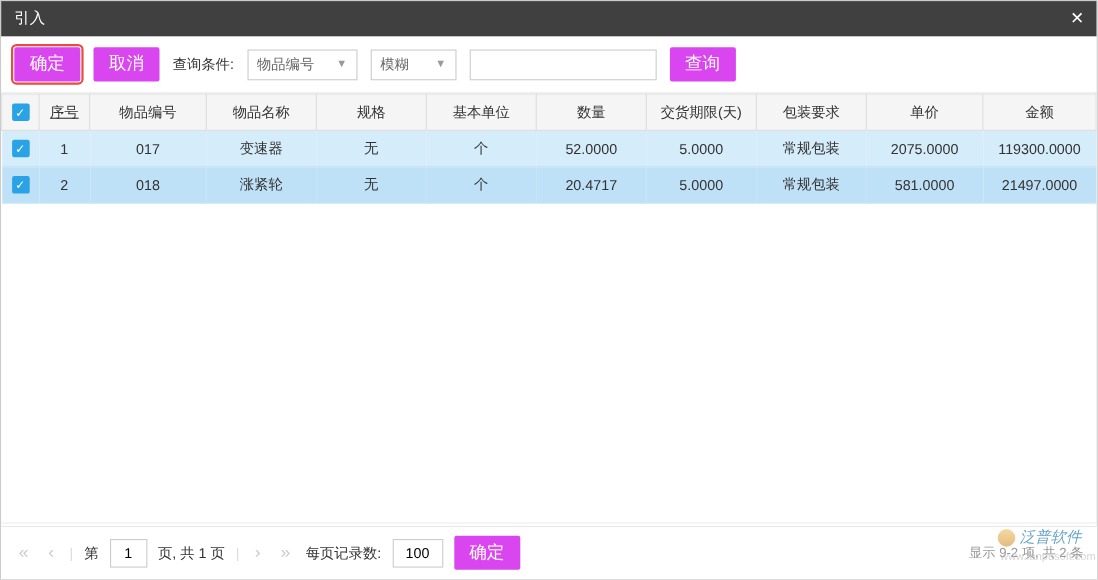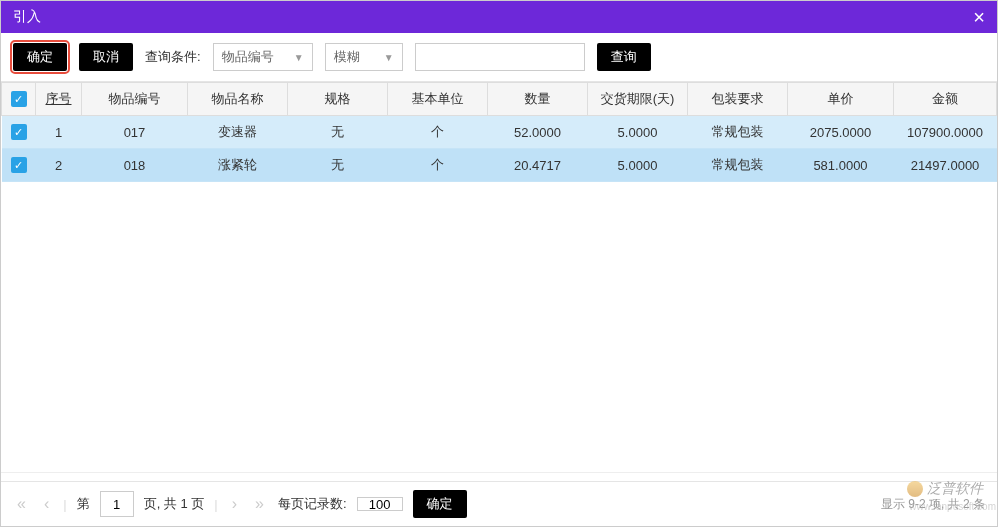--- a/index.html
+++ b/index.html
@@ -1,22 +1,22 @@
 <!DOCTYPE html>
 <html><head>
   <meta charset="utf-8">
   <style>
     * { box-sizing: border-box; margin: 0; padding: 0; font-family: "Microsoft YaHei", Arial, sans-serif; }
     body { width: 998px; height: 527px; background: #fff; border: 1px solid #ccc; overflow: hidden; position: relative; }
     
-    .titlebar { background: #6d28d9; color: #fff; height: 32px; display: flex; align-items: center; padding: 0 12px; font-size: 14px; }
+    .titlebar { background: #404040; color: #fff; height: 32px; display: flex; align-items: center; padding: 0 12px; font-size: 14px; }
     .titlebar .close { margin-left: auto; font-size: 20px; cursor: pointer; font-weight: 300; }
     
     .toolbar { padding: 10px 12px; display: flex; align-items: center; gap: 12px; font-size: 13px; border-bottom: 1px solid #e5e5e5; }
-    .btn { background: #000000; color: #fff; border: none; padding: 5px 14px; font-size: 13px; cursor: pointer; border-radius: 2px; }
+    .btn { background: #d946ef; color: #fff; border: none; padding: 5px 14px; font-size: 16px; cursor: pointer; border-radius: 2px; }
     .btn.highlight { outline: 2px solid #e74c3c; outline-offset: 1px; }
     .toolbar-label { color: #333; }
     .select-wrap { display: inline-flex; align-items: center; border: 1px solid #ccc; padding: 4px 8px; min-width: 100px; background: #fff; cursor: pointer; justify-content: space-between; color: #666; }
     .select-wrap .caret { font-size: 10px; color: #999; margin-left: 8px; }
     .text-input { border: 1px solid #ccc; padding: 4px 8px; width: 170px; height: 28px; font-size: 13px; }
     
     .table-container { width: 996px; overflow: hidden; }
     .grid { border-collapse: collapse; width: 100%; font-size: 13px; table-layout: fixed; }
     .grid th { background: #f5f5f5; border: 1px solid #ddd; padding: 7px 4px; font-weight: normal; color: #333; text-align: center; }
     .grid td { border-bottom: 1px solid #c6e4f7; padding: 7px 8px; color: #333; text-align: center; }
@@ -29,25 +29,25 @@
     .checkbox { width: 16px; height: 16px; background: #29a2e6; border-radius: 2px; display: inline-flex; align-items: center; justify-content: center; color: #fff; font-size: 11px; cursor: pointer; vertical-align: middle; }
     
     .grid-body-area { height: 390px; }
     
     .hscroll { width: 996px; height: 17px; overflow-x: scroll; overflow-y: hidden; border-top: 1px solid #eee; }
     .hscroll-inner { width: 1100px; height: 1px; }
     
     .pagination { display: flex; align-items: center; gap: 10px; padding: 8px 12px; font-size: 13px; color: #333; border-top: 1px solid #e5e5e5; position: absolute; bottom: 0; left: 0; right: 0; background: #fff; }
     .page-nav { color: #ccc; font-size: 16px; cursor: pointer; padding: 0 4px; }
     .page-input { width: 34px; height: 26px; border: 1px solid #ccc; text-align: center; font-size: 13px; }
-    .page-size-input { width: 46px; height: 14px; border: 1px solid #ccc; text-align: center; font-size: 13px; }
+    .page-size-input { width: 46px; height: 26px; border: 1px solid #ccc; text-align: center; font-size: 13px; }
     .sep { color: #ddd; }
     .page-info { margin-left: auto; color: #999; font-size: 12px; }
     
-    .watermark { position: absolute; right: 14px; bottom: 28px; color: #737373; opacity: 0.6; font-size: 14px; display: flex; align-items: center; gap: 4px; font-style: italic; pointer-events: none; margin-top: 17px; }
+    .watermark { position: absolute; right: 14px; bottom: 28px; color: #0369a1; opacity: 0.6; font-size: 14px; display: flex; align-items: center; gap: 4px; font-style: italic; pointer-events: none; margin-top: 17px; }
     .watermark-icon { width: 16px; height: 16px; border-radius: 50%; background: linear-gradient(#f0c060, #d09030); }
     .watermark-sub { position: absolute; right: 1px; bottom: 14px; color: #aaa; opacity: 0.5; font-size: 10px; pointer-events: none; }
   </style>
 </head>
 <body>
 
 <div class="titlebar">
   <span>引入</span>
   <span class="close">×</span>
 </div>
@@ -106,21 +106,21 @@
             <td class="center"><span class="checkbox">✓</span></td>
             <td class="center">1</td>
             <td>017</td>
             <td>变速器</td>
             <td>无</td>
             <td>个</td>
             <td>52.0000</td>
             <td>5.0000</td>
             <td>常规包装</td>
             <td>2075.0000</td>
-            <td>107900.0000</td>
+            <td>119300.0000</td>
           </tr>
           <tr class="alt">
             <td class="center"><span class="checkbox">✓</span></td>
             <td class="center">2</td>
             <td>018</td>
             <td>涨紧轮</td>
             <td>无</td>
             <td>个</td>
             <td>20.4717</td>
             <td>5.0000</td>

